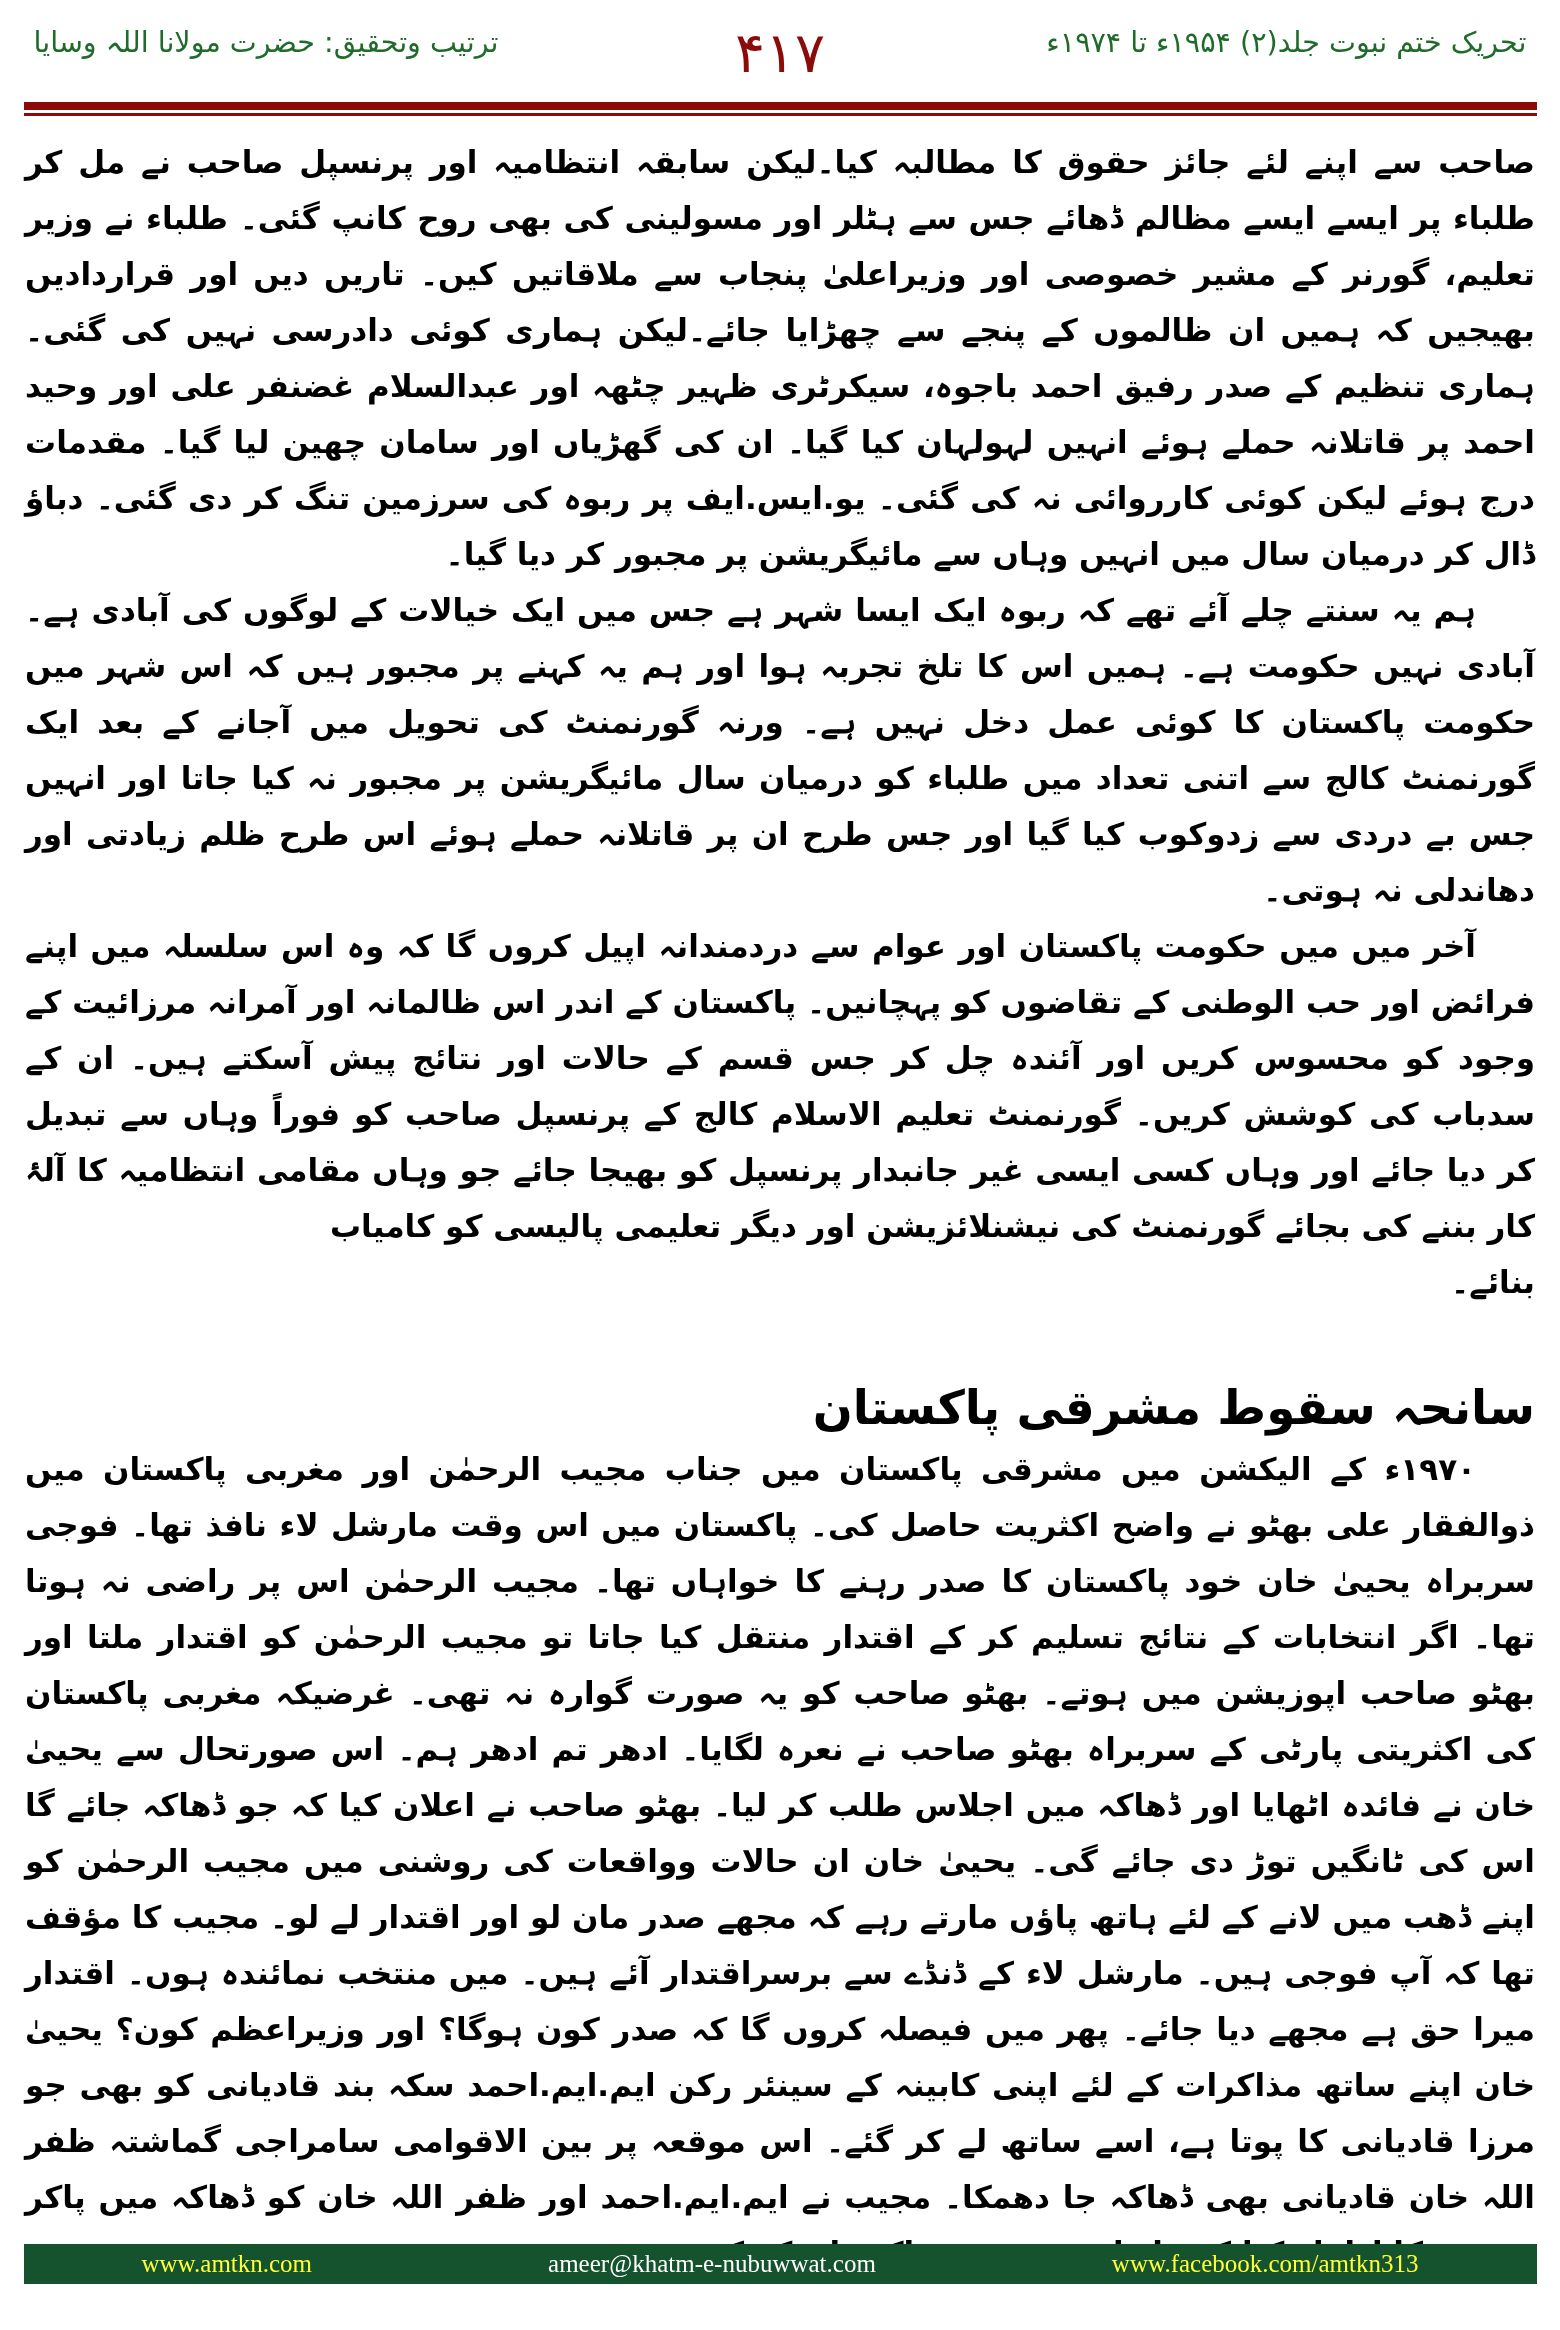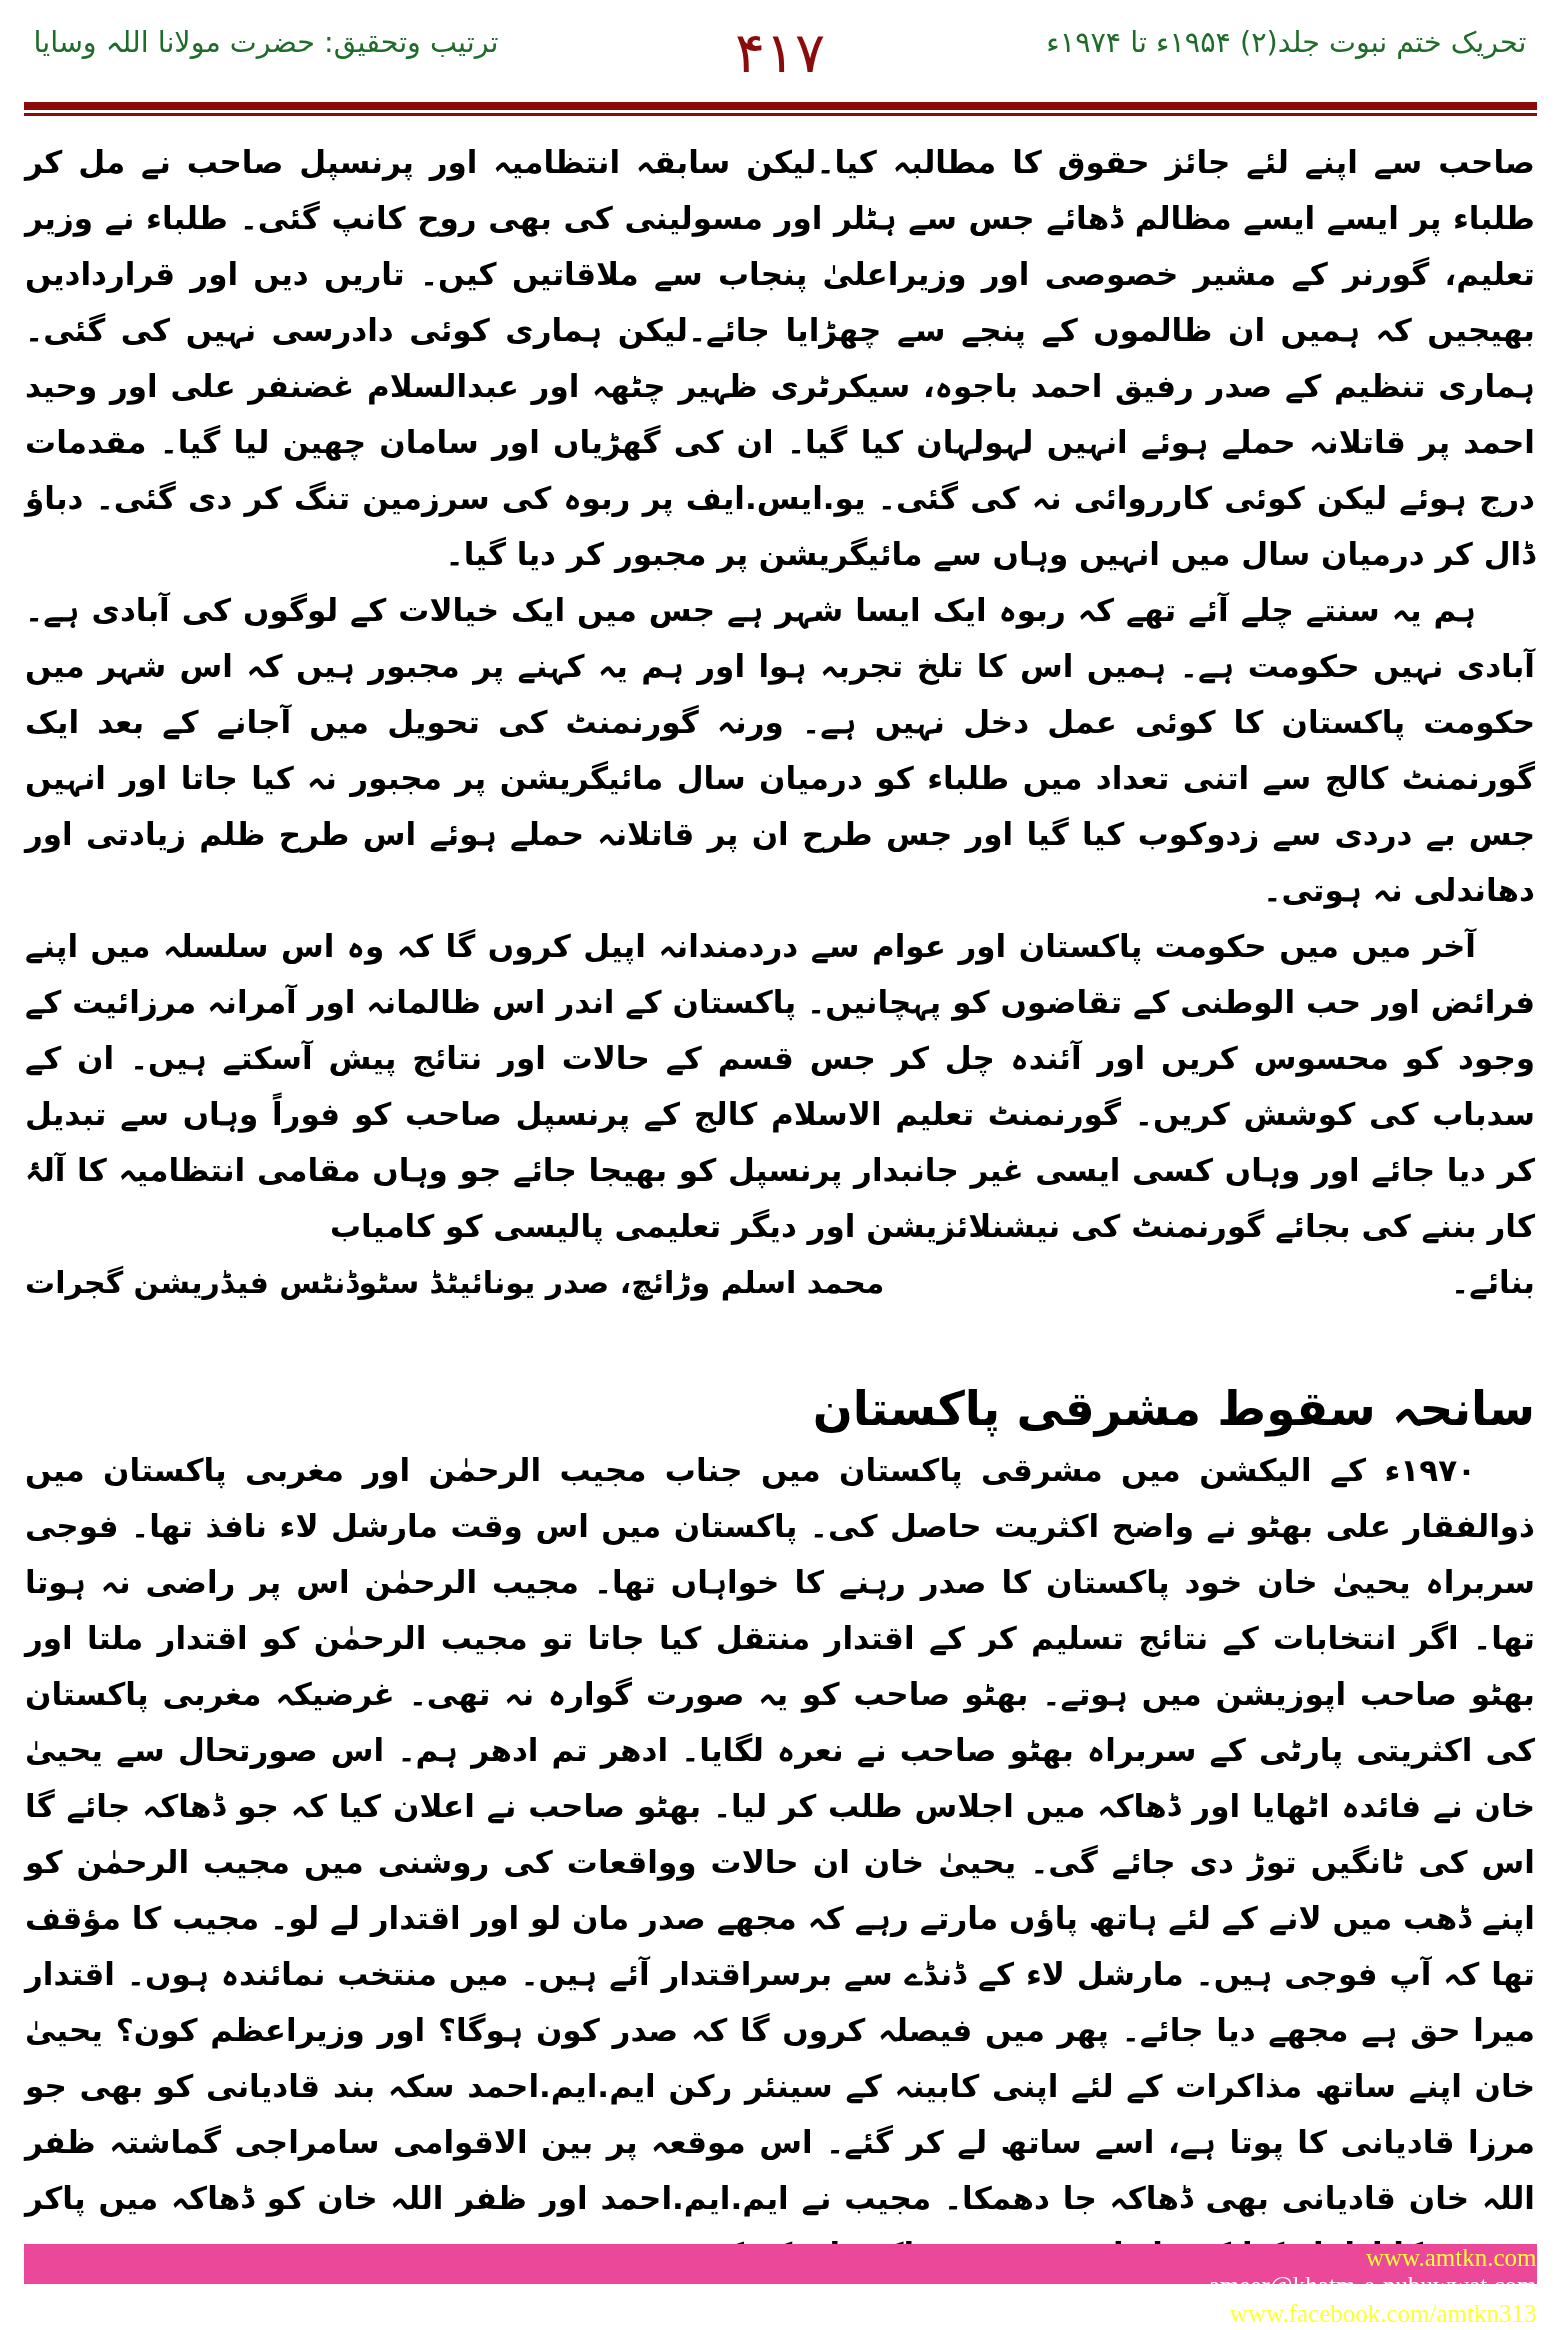--- a/index.html
+++ b/index.html
@@ -40,22 +40,22 @@
     direction: rtl; text-align: left; font-size: 30px;
   }
   .citation {
     margin-top: 15px; text-align: left; direction: rtl; font-size: 28px;
   }
   .section-heading {
     margin-top: 64px; font-size: 47px; line-height: 67px; text-align: right;
   }
   .footer {
     position: absolute; left: 23.5px; right: 23.5px; top: 2244px; height: 40px;
-    background: #ec4899; display: flex; align-items: flex-end; justify-content: space-around;
-    font-family: "Liberation Serif", serif; font-size: 25px; flex-direction: column;
+    background: #14532d; display: flex; align-items: center; justify-content: space-around;
+    font-family: "Liberation Serif", serif; font-size: 25px;
   }
   .footer .yellow { color: #ffff33; }
   .footer .white { color: #ffffff; }
 </style>
 </head>
 <body>
 
 <div class="header">
   <div class="hdr-right">تحریک ختم نبوت جلد(۲) ۱۹۵۴ء تا ۱۹۷۴ء</div>
   <div class="hdr-center">۴۱۷</div>
@@ -63,21 +63,20 @@
 </div>
 <div class="rule-thick"></div>
 <div class="rule-thin"></div>
 
 <div class="content">
   <p>صاحب سے اپنے لئے جائز حقوق کا مطالبہ کیا۔لیکن سابقہ انتظامیہ اور پرنسپل صاحب نے مل کر طلباء پر ایسے ایسے مظالم ڈھائے جس سے ہٹلر اور مسولینی کی بھی روح کانپ گئی۔ طلباء نے وزیر تعلیم، گورنر کے مشیر خصوصی اور وزیراعلیٰ پنجاب سے ملاقاتیں کیں۔ تاریں دیں اور قراردادیں بھیجیں کہ ہمیں ان ظالموں کے پنجے سے چھڑایا جائے۔لیکن ہماری کوئی دادرسی نہیں کی گئی۔ ہماری تنظیم کے صدر رفیق احمد باجوہ، سیکرٹری ظہیر چٹھہ اور عبدالسلام غضنفر علی اور وحید احمد پر قاتلانہ حملے ہوئے انہیں لہولہان کیا گیا۔ ان کی گھڑیاں اور سامان چھین لیا گیا۔ مقدمات درج ہوئے لیکن کوئی کارروائی نہ کی گئی۔ یو.ایس.ایف پر ربوہ کی سرزمین تنگ کر دی گئی۔ دباؤ ڈال کر درمیان سال میں انہیں وہاں سے مائیگریشن پر مجبور کر دیا گیا۔</p>
   <p class="indent">ہم یہ سنتے چلے آئے تھے کہ ربوہ ایک ایسا شہر ہے جس میں ایک خیالات کے لوگوں کی آبادی ہے۔ آبادی نہیں حکومت ہے۔ ہمیں اس کا تلخ تجربہ ہوا اور ہم یہ کہنے پر مجبور ہیں کہ اس شہر میں حکومت پاکستان کا کوئی عمل دخل نہیں ہے۔ ورنہ گورنمنٹ کی تحویل میں آجانے کے بعد ایک گورنمنٹ کالج سے اتنی تعداد میں طلباء کو درمیان سال مائیگریشن پر مجبور نہ کیا جاتا اور انہیں جس بے دردی سے زدوکوب کیا گیا اور جس طرح ان پر قاتلانہ حملے ہوئے اس طرح ظلم زیادتی اور دھاندلی نہ ہوتی۔</p>
   <p class="indent">آخر میں میں حکومت پاکستان اور عوام سے دردمندانہ اپیل کروں گا کہ وہ اس سلسلہ میں اپنے فرائض اور حب الوطنی کے تقاضوں کو پہچانیں۔ پاکستان کے اندر اس ظالمانہ اور آمرانہ مرزائیت کے وجود کو محسوس کریں اور آئندہ چل کر جس قسم کے حالات اور نتائج پیش آسکتے ہیں۔ ان کے سدباب کی کوشش کریں۔ گورنمنٹ تعلیم الاسلام کالج کے پرنسپل صاحب کو فوراً وہاں سے تبدیل کر دیا جائے اور وہاں کسی ایسی غیر جانبدار پرنسپل کو بھیجا جائے جو وہاں مقامی انتظامیہ کا آلۂ کار بننے کی بجائے گورنمنٹ کی نیشنلائزیشن اور دیگر تعلیمی پالیسی کو کامیاب</p>
   <div class="signature-row">
     <span>بنائے۔</span>
-    <span class="signature">محمد اسلم وڑائچ، صدر یونائیٹڈ سٹوڈنٹس فیڈریشن گجرات</span>
   </div>
 
   <div class="section-heading">سانحہ سقوط مشرقی پاکستان</div>
   <p class="indent">۱۹۷۰ء کے الیکشن میں مشرقی پاکستان میں جناب مجیب الرحمٰن اور مغربی پاکستان میں ذوالفقار علی بھٹو نے واضح اکثریت حاصل کی۔ پاکستان میں اس وقت مارشل لاء نافذ تھا۔ فوجی سربراہ یحییٰ خان خود پاکستان کا صدر رہنے کا خواہاں تھا۔ مجیب الرحمٰن اس پر راضی نہ ہوتا تھا۔ اگر انتخابات کے نتائج تسلیم کر کے اقتدار منتقل کیا جاتا تو مجیب الرحمٰن کو اقتدار ملتا اور بھٹو صاحب اپوزیشن میں ہوتے۔ بھٹو صاحب کو یہ صورت گوارہ نہ تھی۔ غرضیکہ مغربی پاکستان کی اکثریتی پارٹی کے سربراہ بھٹو صاحب نے نعرہ لگایا۔ ادھر تم ادھر ہم۔ اس صورتحال سے یحییٰ خان نے فائدہ اٹھایا اور ڈھاکہ میں اجلاس طلب کر لیا۔ بھٹو صاحب نے اعلان کیا کہ جو ڈھاکہ جائے گا اس کی ٹانگیں توڑ دی جائے گی۔ یحییٰ خان ان حالات وواقعات کی روشنی میں مجیب الرحمٰن کو اپنے ڈھب میں لانے کے لئے ہاتھ پاؤں مارتے رہے کہ مجھے صدر مان لو اور اقتدار لے لو۔ مجیب کا مؤقف تھا کہ آپ فوجی ہیں۔ مارشل لاء کے ڈنڈے سے برسراقتدار آئے ہیں۔ میں منتخب نمائندہ ہوں۔ اقتدار میرا حق ہے مجھے دیا جائے۔ پھر میں فیصلہ کروں گا کہ صدر کون ہوگا؟ اور وزیراعظم کون؟ یحییٰ خان اپنے ساتھ مذاکرات کے لئے اپنی کابینہ کے سینئر رکن ایم.ایم.احمد سکہ بند قادیانی کو بھی جو مرزا قادیانی کا پوتا ہے، اسے ساتھ لے کر گئے۔ اس موقعہ پر بین الاقوامی سامراجی گماشتہ ظفر اللہ خان قادیانی بھی ڈھاکہ جا دھمکا۔ مجیب نے ایم.ایم.احمد اور ظفر اللہ خان کو ڈھاکہ میں پاکر برہمی کا اظہار کیا کہ قادیانی مشرقی پاکستان کو کمزور</p>
 </div>
 
 <div class="footer">
   <span class="yellow">www.amtkn.com</span>
   <span class="white">ameer@khatm-e-nubuwwat.com</span>
   <span class="yellow">www.facebook.com/amtkn313</span>

